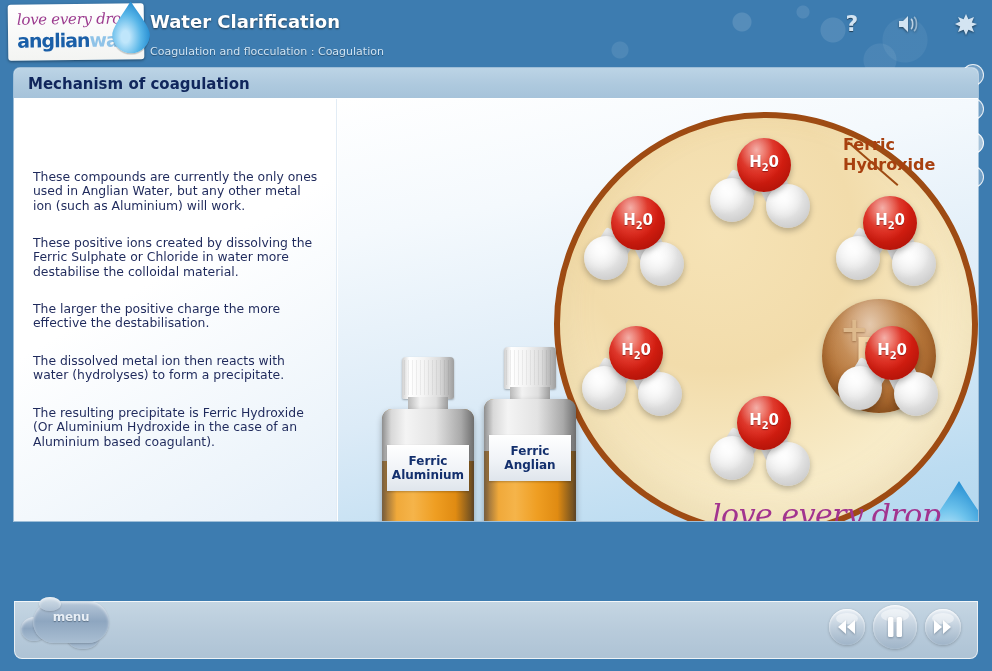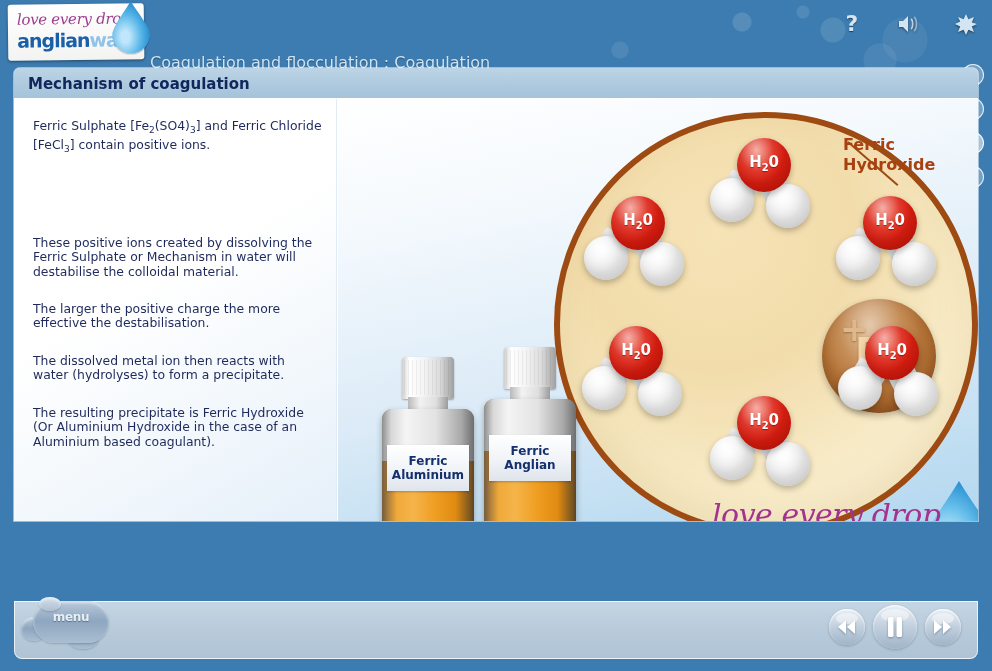--- a/index.html
+++ b/index.html
@@ -65,23 +65,22 @@
     box-shadow:0 1px 2px rgba(0,0,0,.3);
   }
 
   .app-title{
     position:absolute; left:150px; top:11px;
     font-size:18px; font-weight:bold; color:#ffffff;
     text-shadow:0 1px 2px rgba(0,0,0,.55);
   }
   .app-sub{
     position:absolute; left:150px; top:45px;
-    font-size:16px; color:#cfe3f3;
+    font-size:11px; color:#cfe3f3;
     text-shadow:0 1px 1px rgba(0,0,0,.4);
-    margin-top:8px;
   }
 
   .tb-icons{ position:absolute; right:14px; top:12px; display:flex; gap:33px; align-items:center; }
   .tb-ico{ width:24px; height:24px; display:flex; align-items:center; justify-content:center;
            color:#d3e4f2; cursor:pointer; }
   .tb-ico svg{ display:block; filter:drop-shadow(0 1px 1px rgba(0,0,0,.5)); }
   .tb-ico span{ font-size:22px; font-weight:bold; line-height:1;
                 text-shadow:0 1px 1px rgba(0,0,0,.5);}
 
   
@@ -331,20 +330,21 @@
 
   <div class="titlebar">
 
     <div class="logo-badge">
       <div class="logo-lvd">love every drop</div>
       <div class="logo-ang"><span class="a">anglian</span><span class="w">water</span></div>
       <div class="logo-dot"></div>
       <div class="logo-drop"></div>
     </div>
 
+    <div class="app-title">Water Clarification</div>
     <div class="app-sub">Coagulation and flocculation : Coagulation</div>
 
     <div class="tb-icons">
       <div class="tb-ico">
           <span>?</span>
         </div>
       <div class="tb-ico">
         <svg width="24" height="20" viewBox="0 0 24 20" fill="currentColor">
           <path d="M2 7h4l5-5v16l-5-5H2z"></path>
           <path d="M14 5c2.2 1.4 2.2 8.6 0 10" stroke="currentColor" stroke-width="1.6" fill="none" opacity=".85"></path>
@@ -368,22 +368,22 @@
 
   <div class="card">
 
     <div class="card-head">
       <h1>Mechanism of coagulation</h1>
     </div>
 
     <div class="card-body">
 
       <div class="text-col">
-        <div class="para" style="top:20px">Ferric Sulphate [Fe<sub>2</sub>(SO4)<sub>3</sub>] and Ferric Chloride [FeCl<sub>3</sub>] contain positive ions.</div>
-        <div class="para" style="top:137px">These positive ions created by dissolving the Ferric Sulphate or Mechanism in water will destabilise the colloidal material.</div>
+        <div class="para" style="top:71px">These compounds are currently the only ones used in Anglian Water, but any other metal ion (such as Aluminium) will work.</div>
+        <div class="para" style="top:137px">These positive ions created by dissolving the Ferric Sulphate or Chloride in water more destabilise the colloidal material.</div>
         <div class="para" style="top:255px">The dissolved metal ion then reacts with water (hydrolyses) to form a precipitate.</div>
         <div class="para" style="top:203px">The larger the positive charge the more effective the destabilisation.</div>
         <div class="para" style="top:307px">The resulting precipitate is Ferric Hydroxide (Or Aluminium Hydroxide in the case of an Aluminium based coagulant).</div>
       </div>
 
       <div class="illus">
 
         <div class="floc">
           <div class="floc-inner">
 

